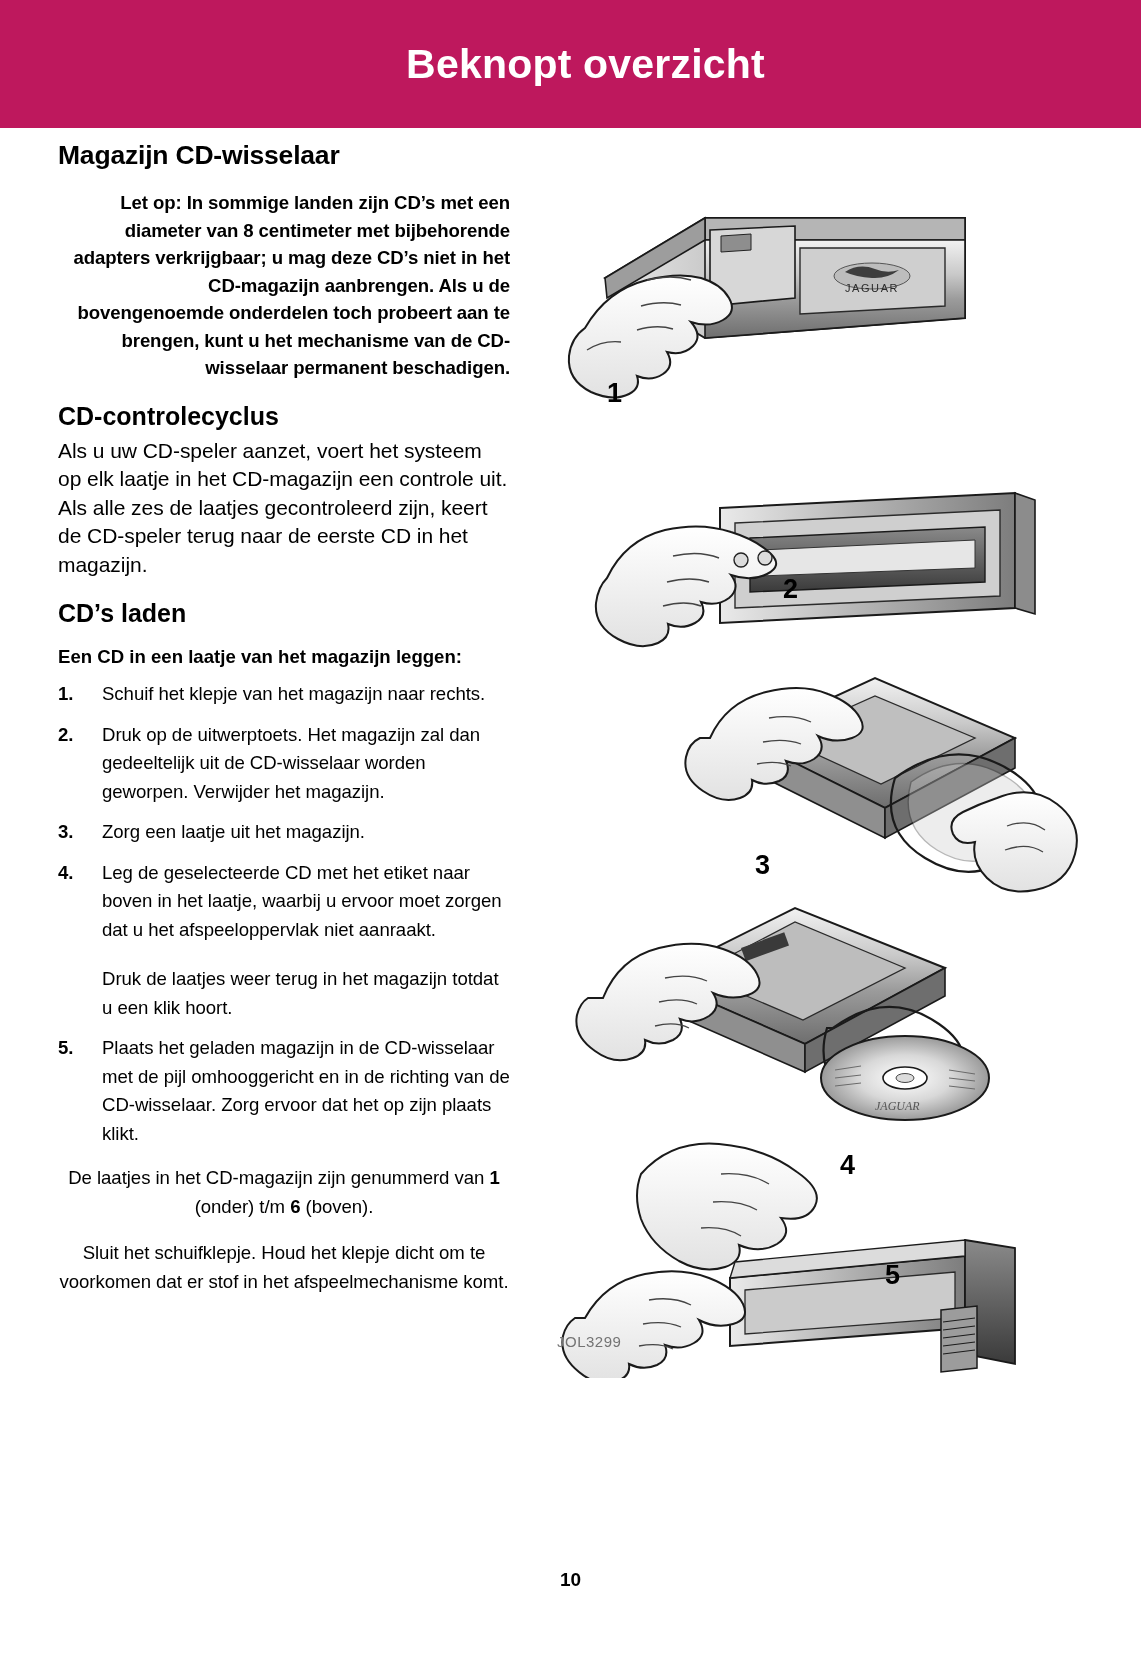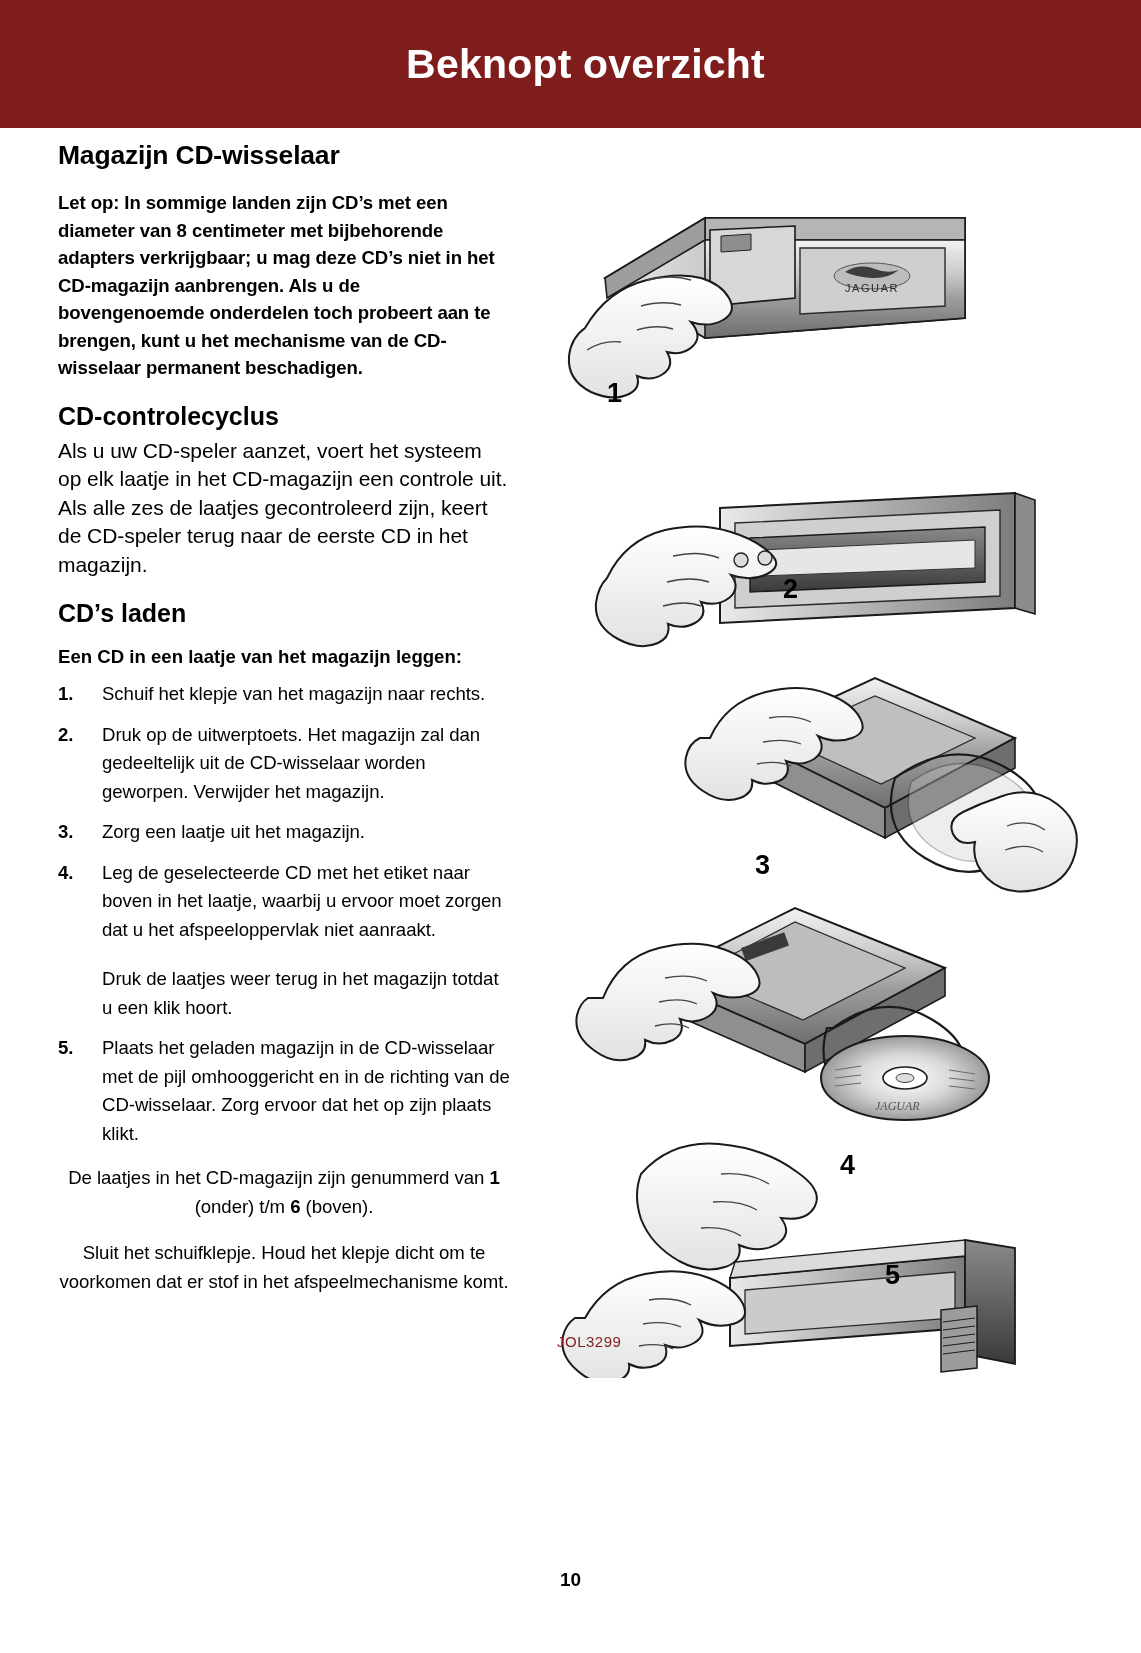--- a/index.html
+++ b/index.html
@@ -16,21 +16,21 @@
     overflow: hidden;
   }
 
   
   .header-band {
     position: absolute;
     top: 0;
     left: 0;
     width: 1141px;
     height: 128px;
-    background: #7f1d1d;
+    background: #be185d;
     color: #ffffff;
     display: flex;
     align-items: center;
     justify-content: center;
   }
   .header-title {
     font-size: 41px;
     font-weight: bold;
     letter-spacing: 0.2px;
     text-align: center;
@@ -59,20 +59,21 @@
     margin: 0 0 18px 0;
     letter-spacing: -0.2px;
   }
 
   p.note {
     font-size: 18.6px;
     font-weight: bold;
     line-height: 27.5px;
     margin: 0 0 20px 0;
     letter-spacing: -0.1px;
+    text-align: right;
   }
 
   h3.sub-title {
     font-size: 25px;
     font-weight: bold;
     margin: 0 0 6px 0;
   }
 
   p.body {
     font-size: 21px;
@@ -128,21 +129,21 @@
     top: 50px;
     width: 560px;
     height: 1190px;
   }
   .illus-caption {
     position: absolute;
     left: 40px;
     bottom: -4px;
     font-size: 15px;
     letter-spacing: 0.5px;
-    color: #7f1d1d;
+    color: #737373;
   }
   .fig-num {
     position: absolute;
     font-size: 27px;
     font-weight: bold;
     color: #000;
   }
 
   svg.art {
     position: absolute;

